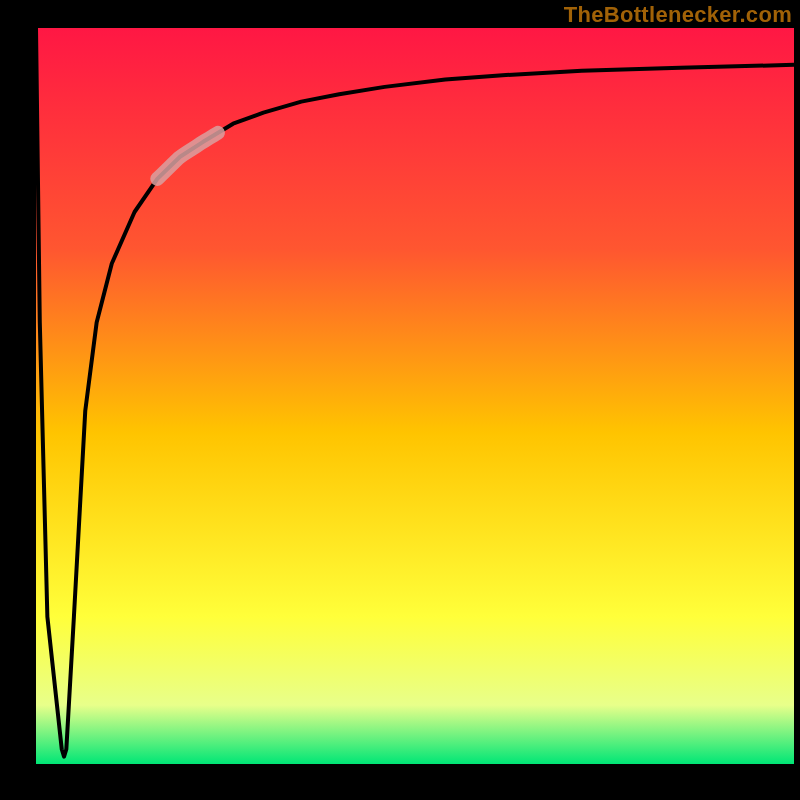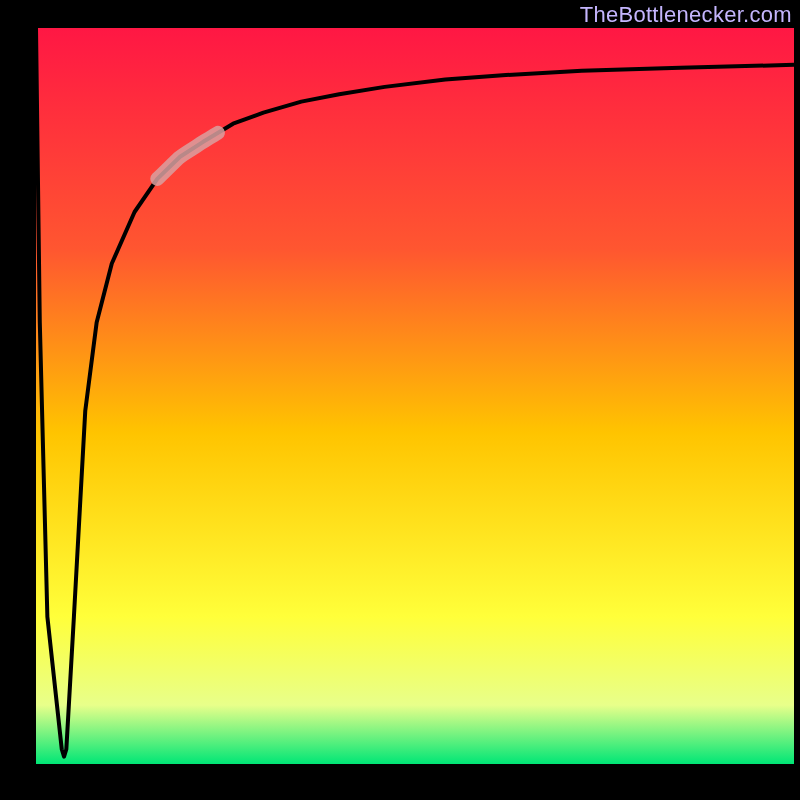--- a/index.html
+++ b/index.html
@@ -16,23 +16,23 @@
     width: 800px;
     height: 800px;
   }
   svg {
     display: block;
   }
   .attribution {
     position: absolute;
     top: 2px;
     right: 8px;
-    color: #c4b5fd;
+    color: #a16207;
     font-size: 22px;
-    font-weight: 400;
+    font-weight: 700;
     letter-spacing: 0.3px;
     user-select: text;
   }
 </style>
 </head>
 <body>
 
 <div class="chart-wrap">
 
   <svg id="chart-svg" width="800" height="800" viewBox="0 0 800 800">

